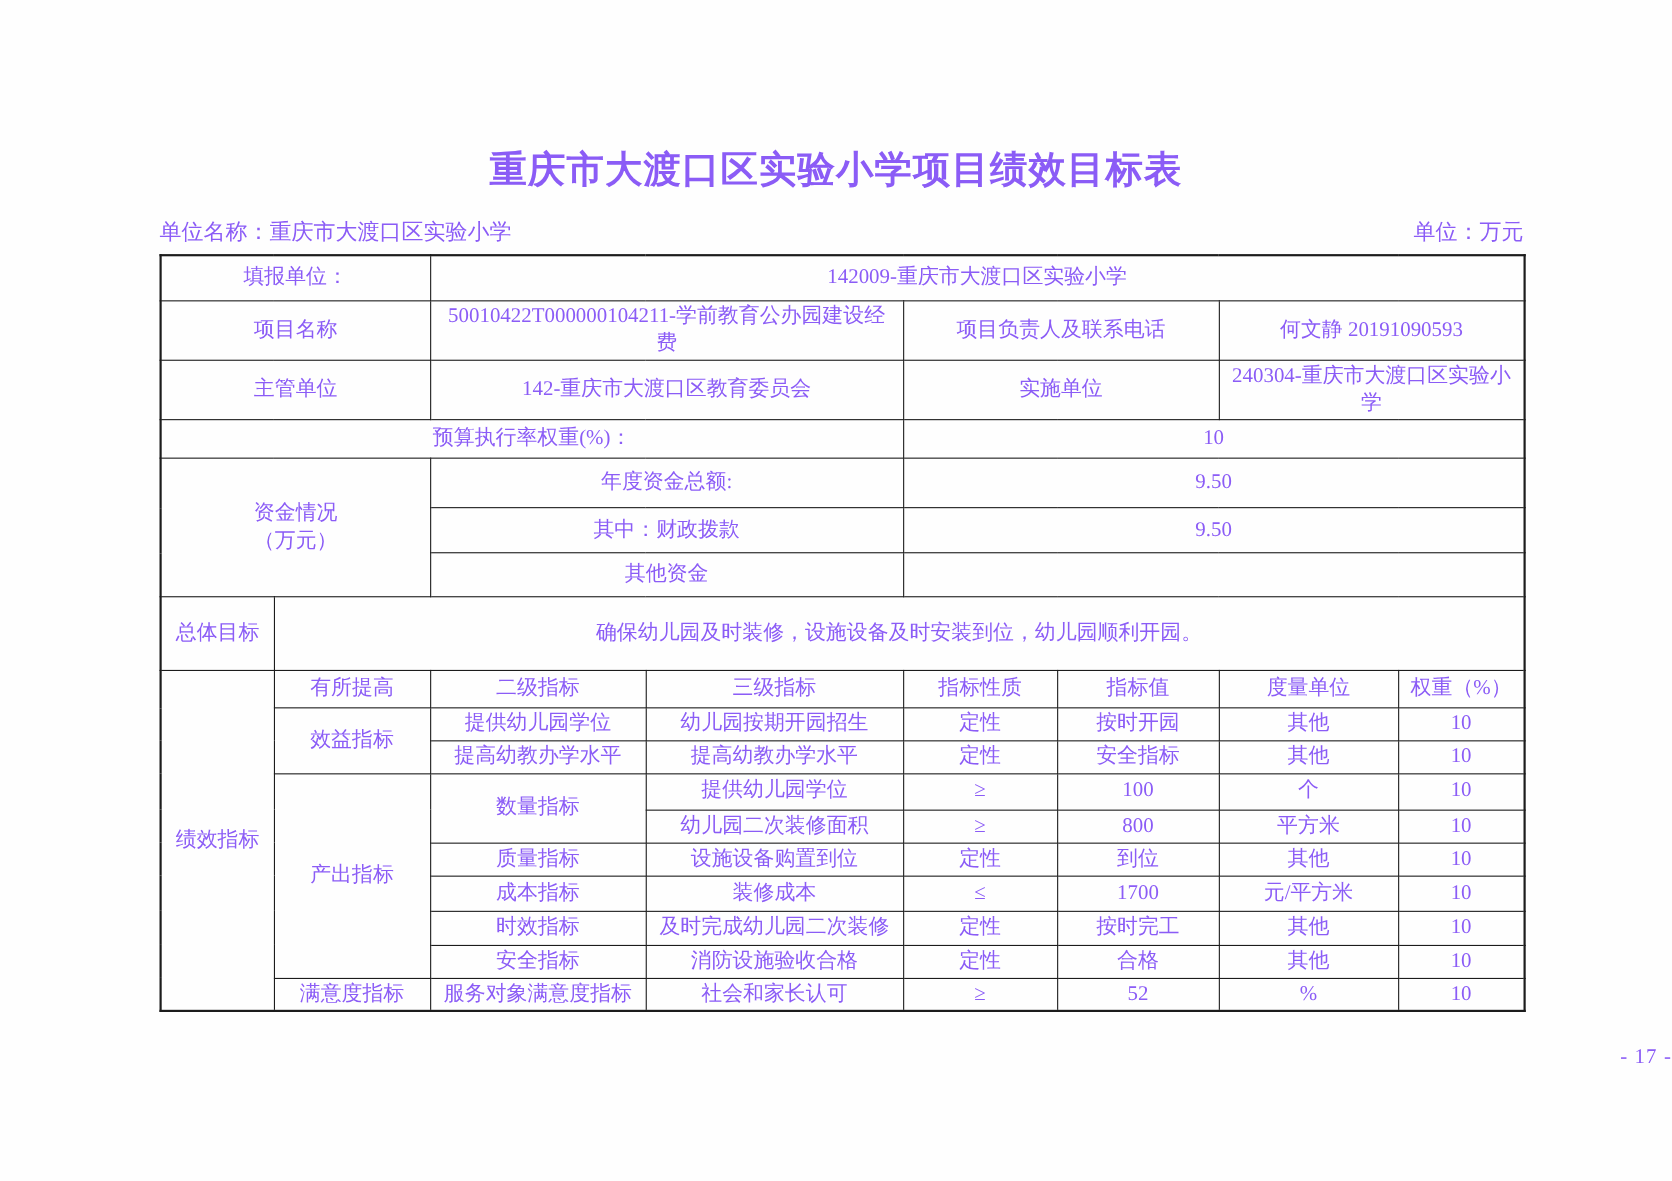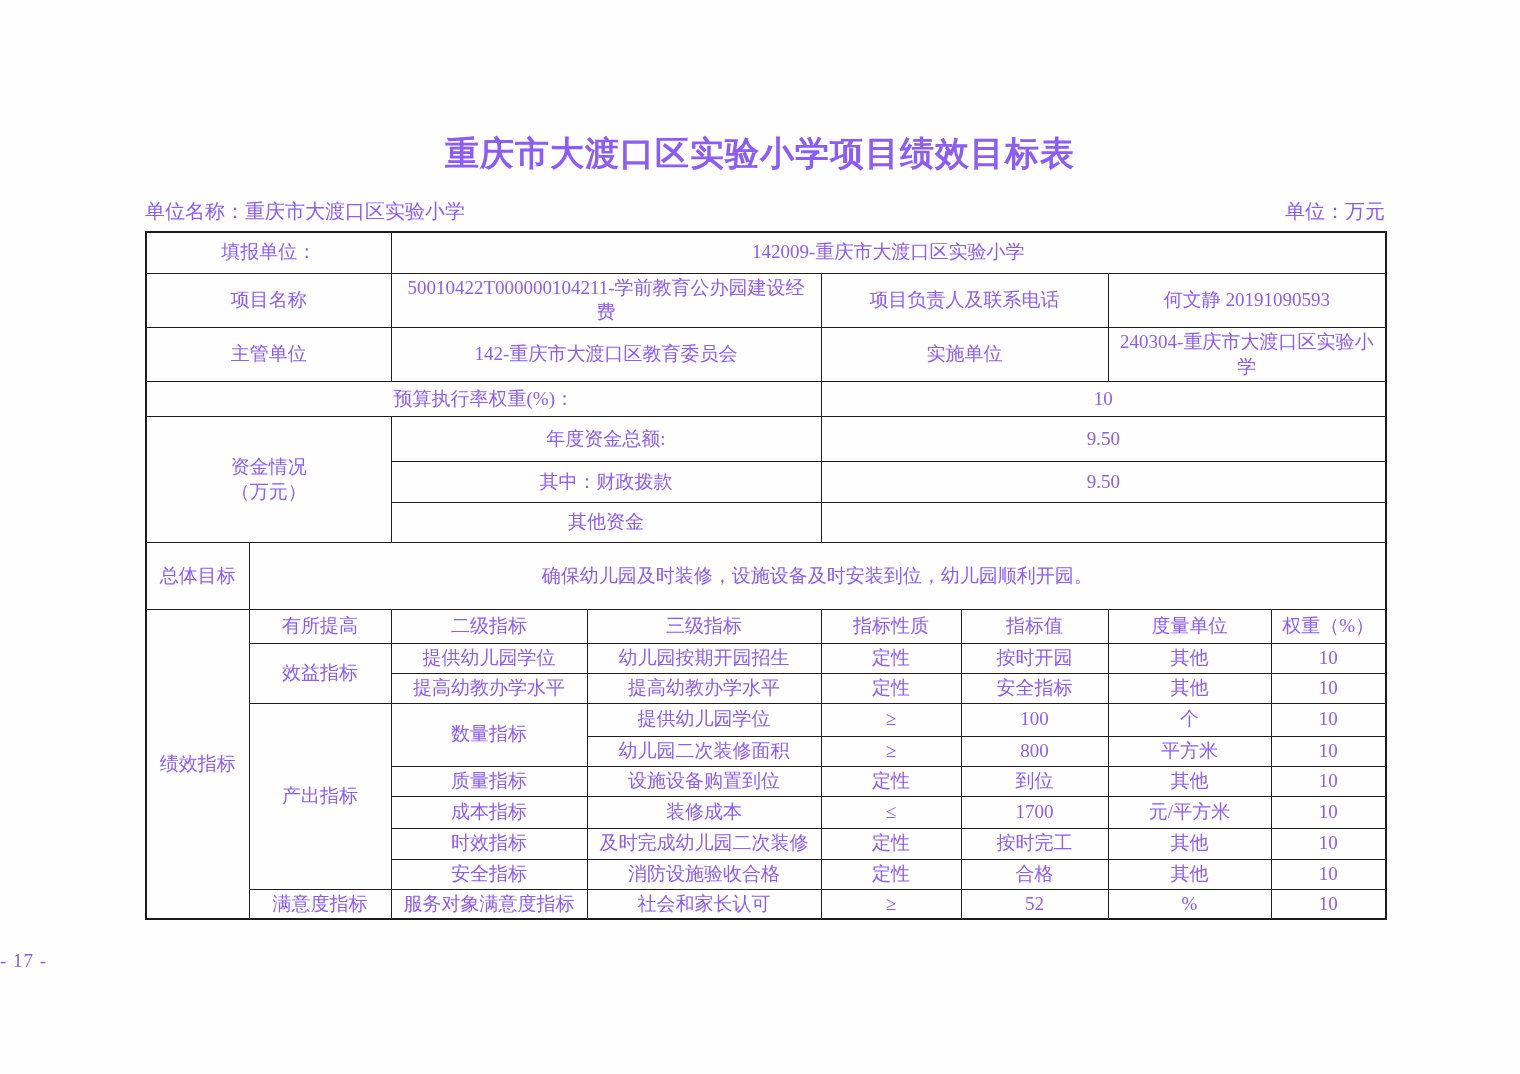--- a/index.html
+++ b/index.html
@@ -34,21 +34,21 @@
     vertical-align:middle;
     text-align:center;
     padding:2px 5px;
     line-height:1.3;
     overflow:hidden;
   }
   td.l{text-align:left;padding-left:8px;}
   .pre{white-space:pre-line;}
   .footer{
     position:absolute;top:950px;left:0;width:100%;
-    text-align:left;font-size:19px;letter-spacing:1px;
+    text-align:right;font-size:19px;letter-spacing:1px;
   }
 </style>
 </head>
 <body>
 
 <div class="page">
 
   <div class="doc-title">重庆市大渡口区实验小学项目绩效目标表</div>
 
   <div class="meta">

